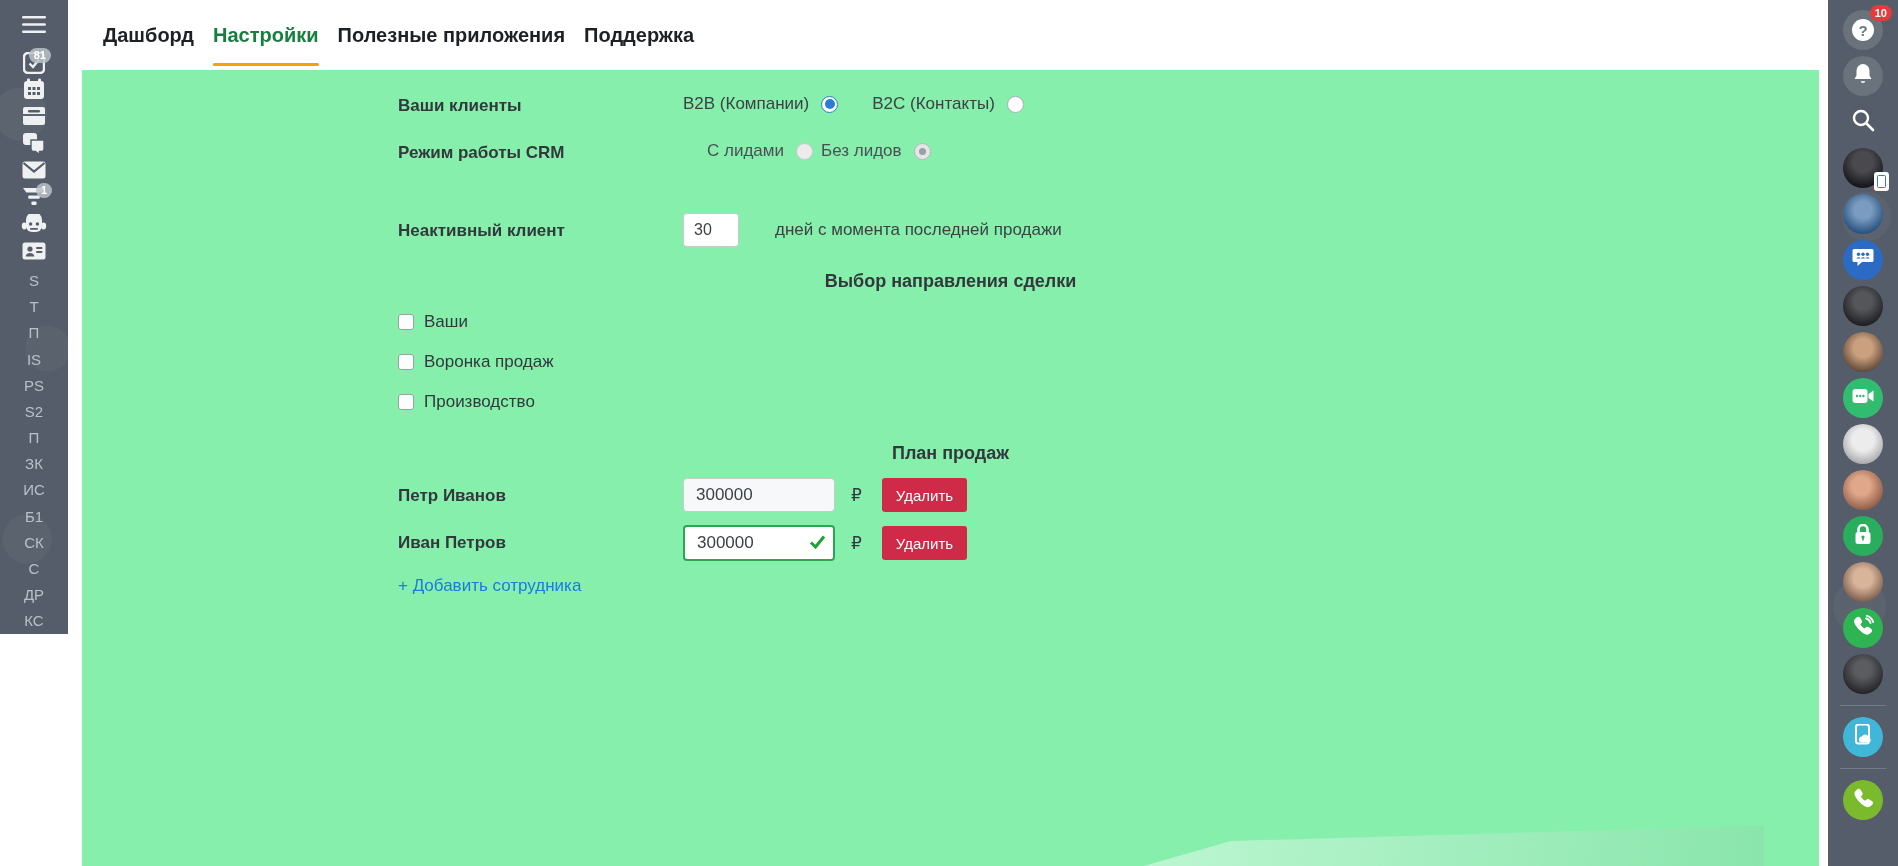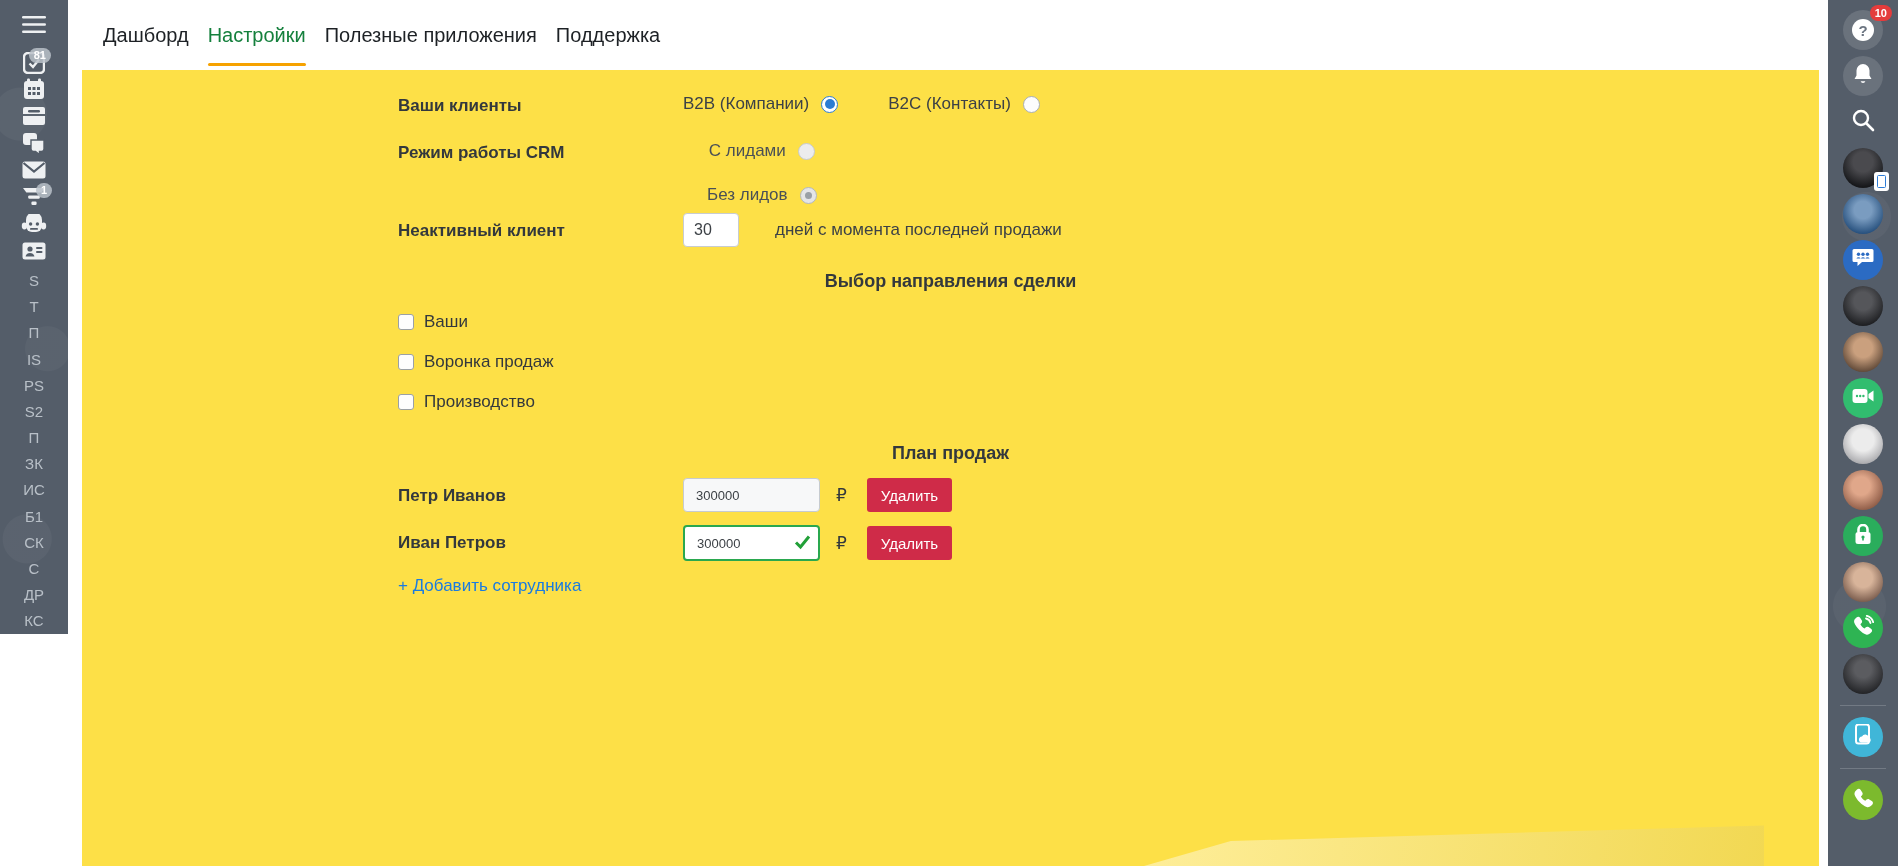--- a/index.html
+++ b/index.html
@@ -59,48 +59,48 @@
   .mob-badge i { display:block; width:9px; height:13px; border:1.6px solid #2e7cd6; border-radius:1.5px; }
   .c-blue { background:#2b6bc3; } .c-green1 { background:#31bd6f; }
   .c-green2 { background:#2aad5c; } .c-green3 { background:#2eb453; }
   .c-teal { background:#40b6d8; } .c-lime { background:#7cba2d; }
   .rsb-div { width:46px; height:1px; background:rgba(255,255,255,.18); margin:5px 0; flex:0 0 1px; }
 
   
   .page { flex:1 1 auto; display:flex; flex-direction:column; background:#fff; min-width:0; }
   .tabs { height:70px; flex:0 0 70px; display:flex; align-items:center; gap:19px;
     padding-left:35px; background:#fff; }
-  .tab { font-size:20px; font-weight:400; color:#1d2125; cursor:pointer; position:relative;
+  .tab { font-size:20px; font-weight:700; color:#1d2125; cursor:pointer; position:relative;
     height:68px; display:flex; align-items:center; }
   .tab.active { color:#15803d; }
   .tab.active::after { content:""; position:absolute; left:0; right:0; bottom:3px; height:3px;
     background:#f6a200; border-radius:2px; }
 
   
-  .panel { position:relative; flex:1 1 auto; margin:0 9px 0 14px; background:#fde047; overflow:hidden; }
+  .panel { position:relative; flex:1 1 auto; margin:0 9px 0 14px; background:#86efac; overflow:hidden; }
   .abs { position:absolute; }
   .row-label { font-size:17px; font-weight:bold; color:#33383d; }
   .ctrl-text { font-size:17px; color:#3c4146; }
   .muted { color:#4a5056; }
 
   .radio { width:17px; height:17px; border-radius:50%; display:inline-block; position:relative;
     background:#fdfdfd; border:1px solid #a9afb5; cursor:pointer; flex:0 0 17px; }
   .radio.sel { border:1.5px solid #2b7cd3; background:#fff; }
   .radio.sel::after { content:""; position:absolute; inset:2.5px; border-radius:50%; background:#2b7cd3; }
   .radio.dis { border:1px solid #c6cacd; background:#ececed; }
   .radio.dis-sel { border:1px solid #b3b8bc; background:#e4e5e7; }
   .radio.dis-sel::after { content:""; position:absolute; inset:4px; border-radius:50%; background:#9aa0a6; }
 
-  .opt-group { display:flex; align-items:center; gap:24px; }
+  .opt-group { display:flex; align-items:center; gap:8px; }
   .opt { display:flex; align-items:center; gap:12px; cursor:pointer; }
 
   .txt-input { height:34px; background:#fff; border:1px solid #c8ccd0; border-radius:4px;
     font-size:16px; color:#3c4146; padding:12px 10px; font-family:inherit; }
   .num-input { width:56px; }
-  .plan-input { width:137px; background:#f7f8f9; border:1px solid #c6cbd0; font-size:13px; padding:16px 12px; }
+  .plan-input { width:152px; background:#f7f8f9; border:1px solid #c6cbd0; font-size:17px; padding:16px 12px; }
   .input-wrap { position:relative; display:inline-block; }
   .input-wrap.ok .plan-input { background:#fff; border:2px solid #2aa84f; }
   .check-ico { position:absolute; right:9px; top:9px; }
 
   .section-title { width:100%; text-align:center; font-size:18px; font-weight:bold; color:#33383d; }
 
   .chk-row { display:flex; align-items:center; gap:10px; cursor:pointer; }
   .chk { width:16px; height:16px; background:#fdfdfd; border:1px solid #9aa0a6; border-radius:3px;
     display:inline-block; cursor:pointer; flex:0 0 16px; }
   .chk-label { font-size:17px; color:#33383d; }
@@ -254,21 +254,21 @@
           <span class="ctrl-text">B2B (Компании)</span>
           <span class="radio sel"></span>
         </span>
         <span class="opt" style="margin-left:26px;">
           <span class="ctrl-text">B2C (Контакты)</span>
           <span class="radio"></span>
         </span>
       </div>
 
       <div class="abs row-label" style="left:316px; top:73px;">Режим работы CRM</div>
-      <div class="abs opt-group" style="left:625px; top:71px;flex-direction:column;">
+      <div class="abs opt-group" style="left:625px; top:71px;">
         <span class="opt">
           <span class="ctrl-text muted">С лидами</span>
           <span class="radio dis"></span>
         </span>
         <span class="opt" style="">
           <span class="ctrl-text muted">Без лидов</span>
           <span class="radio dis-sel"></span>
         </span>
       </div>
 

